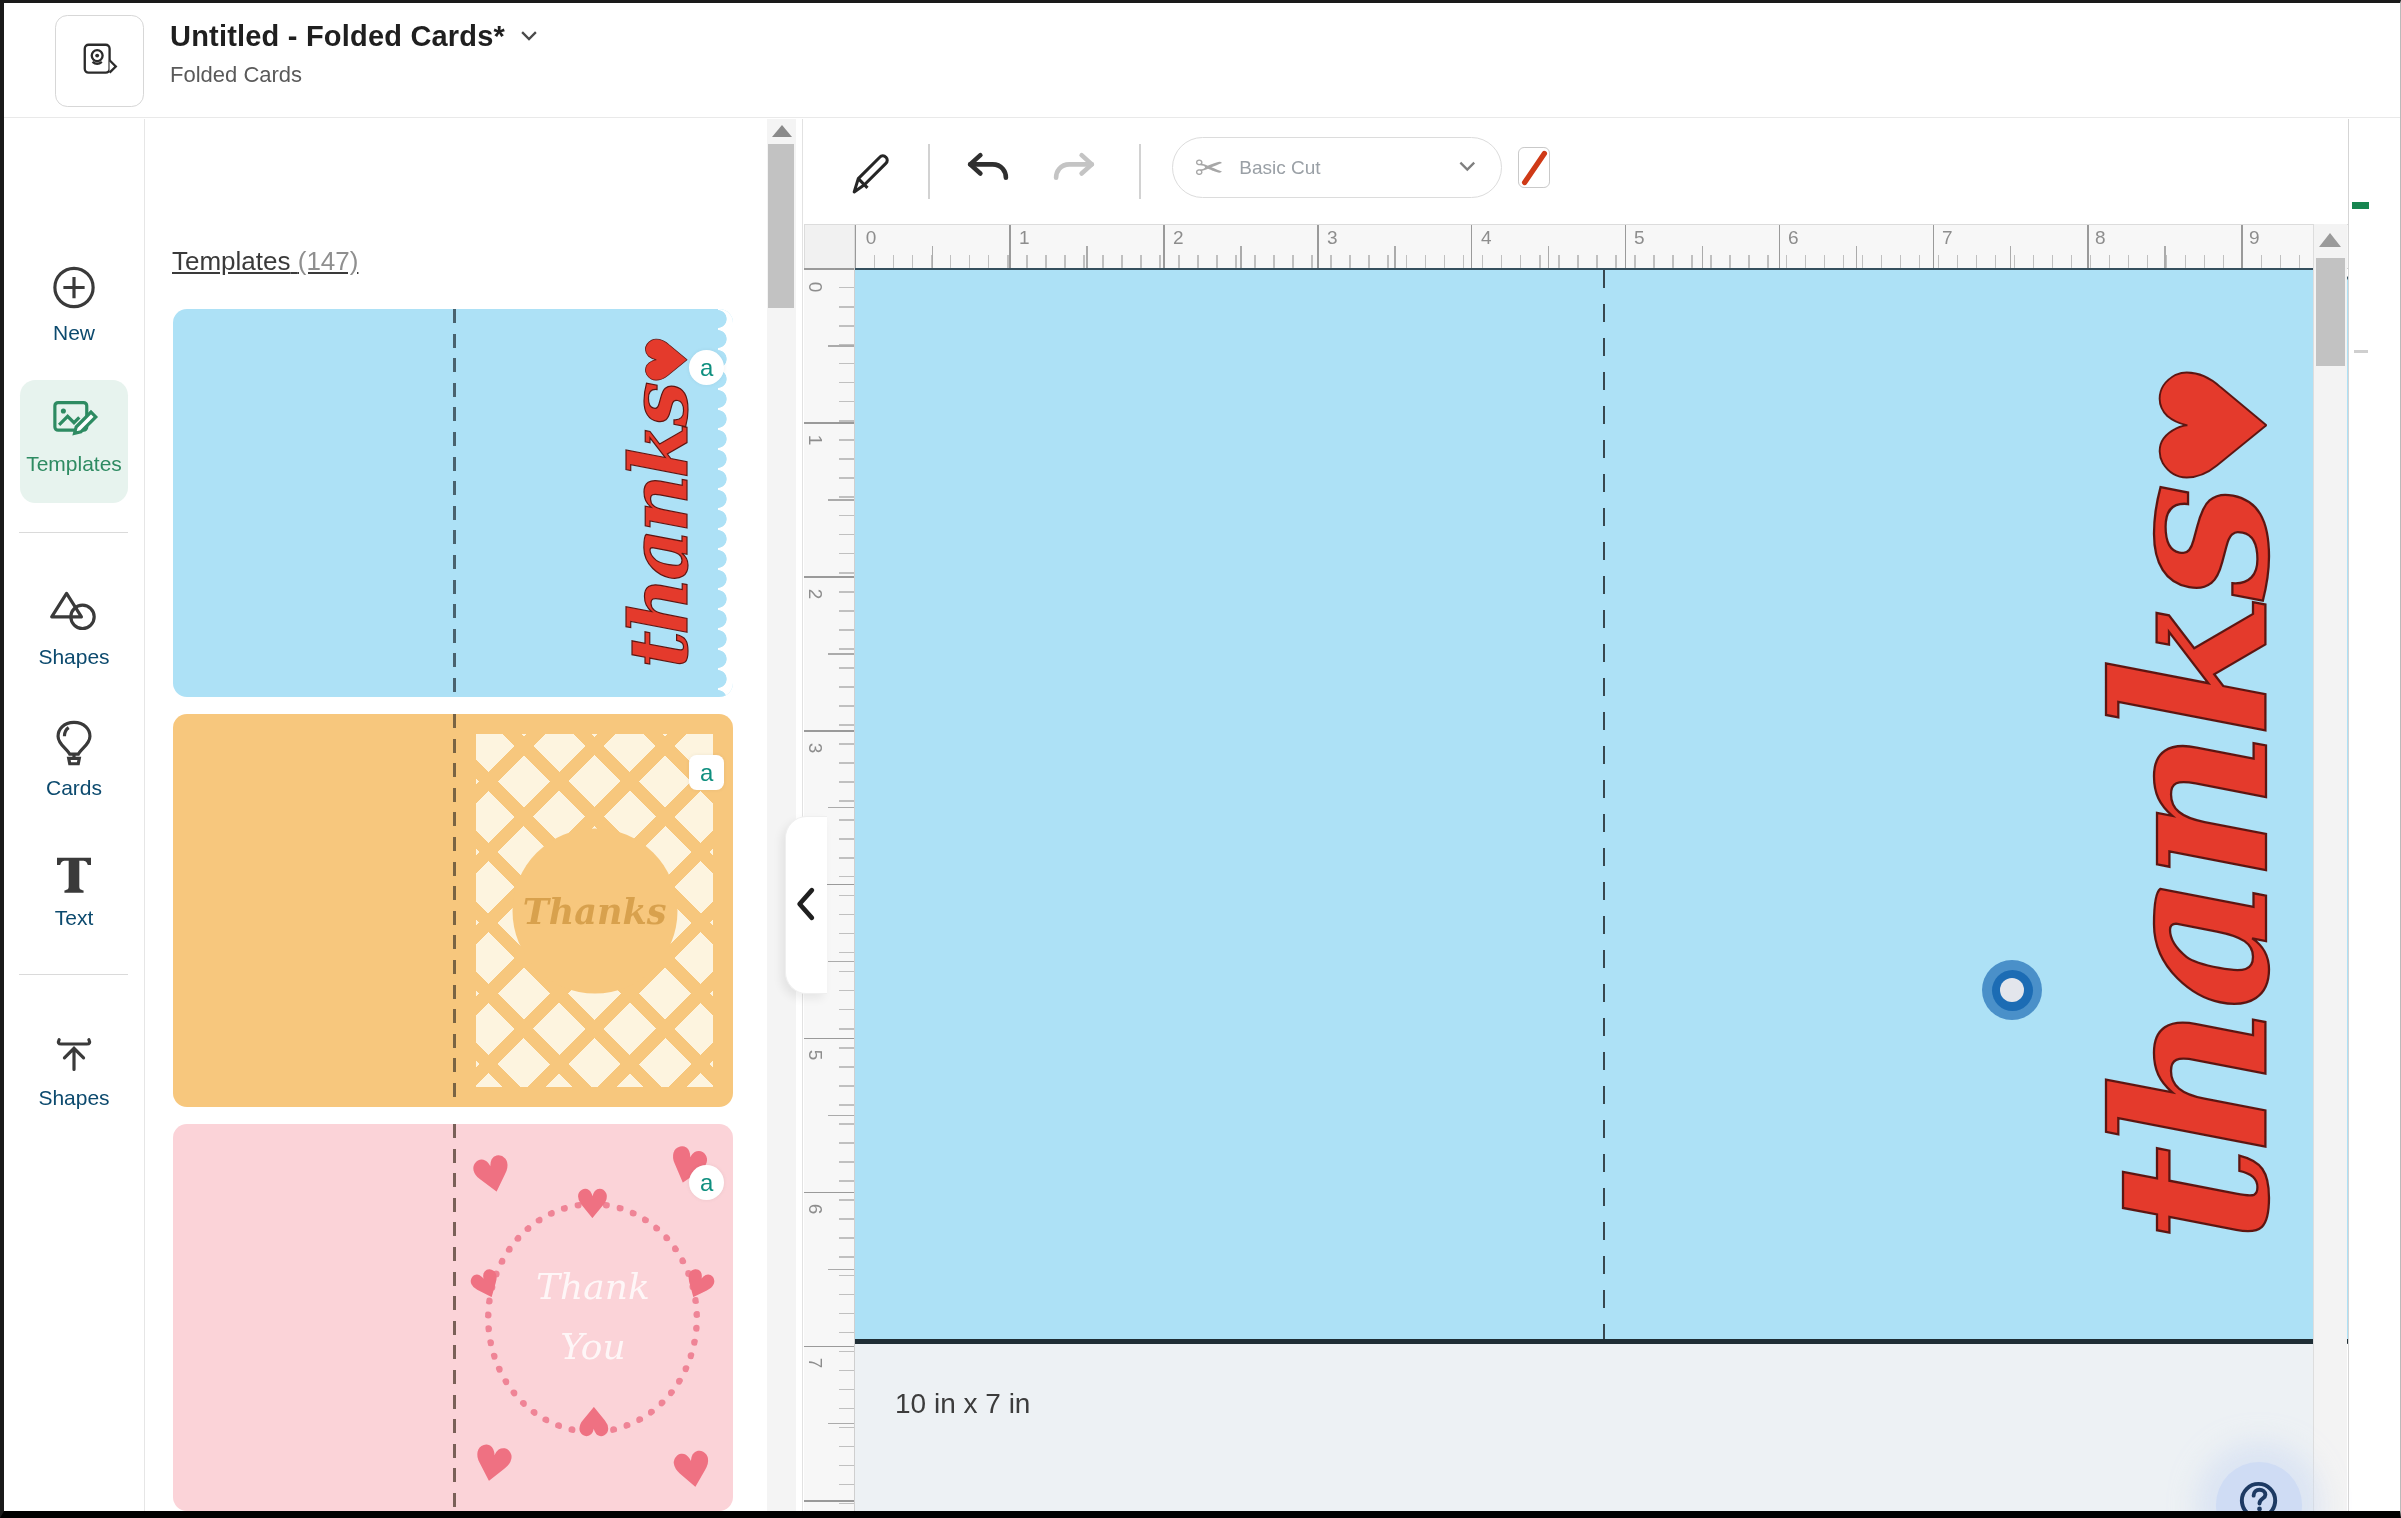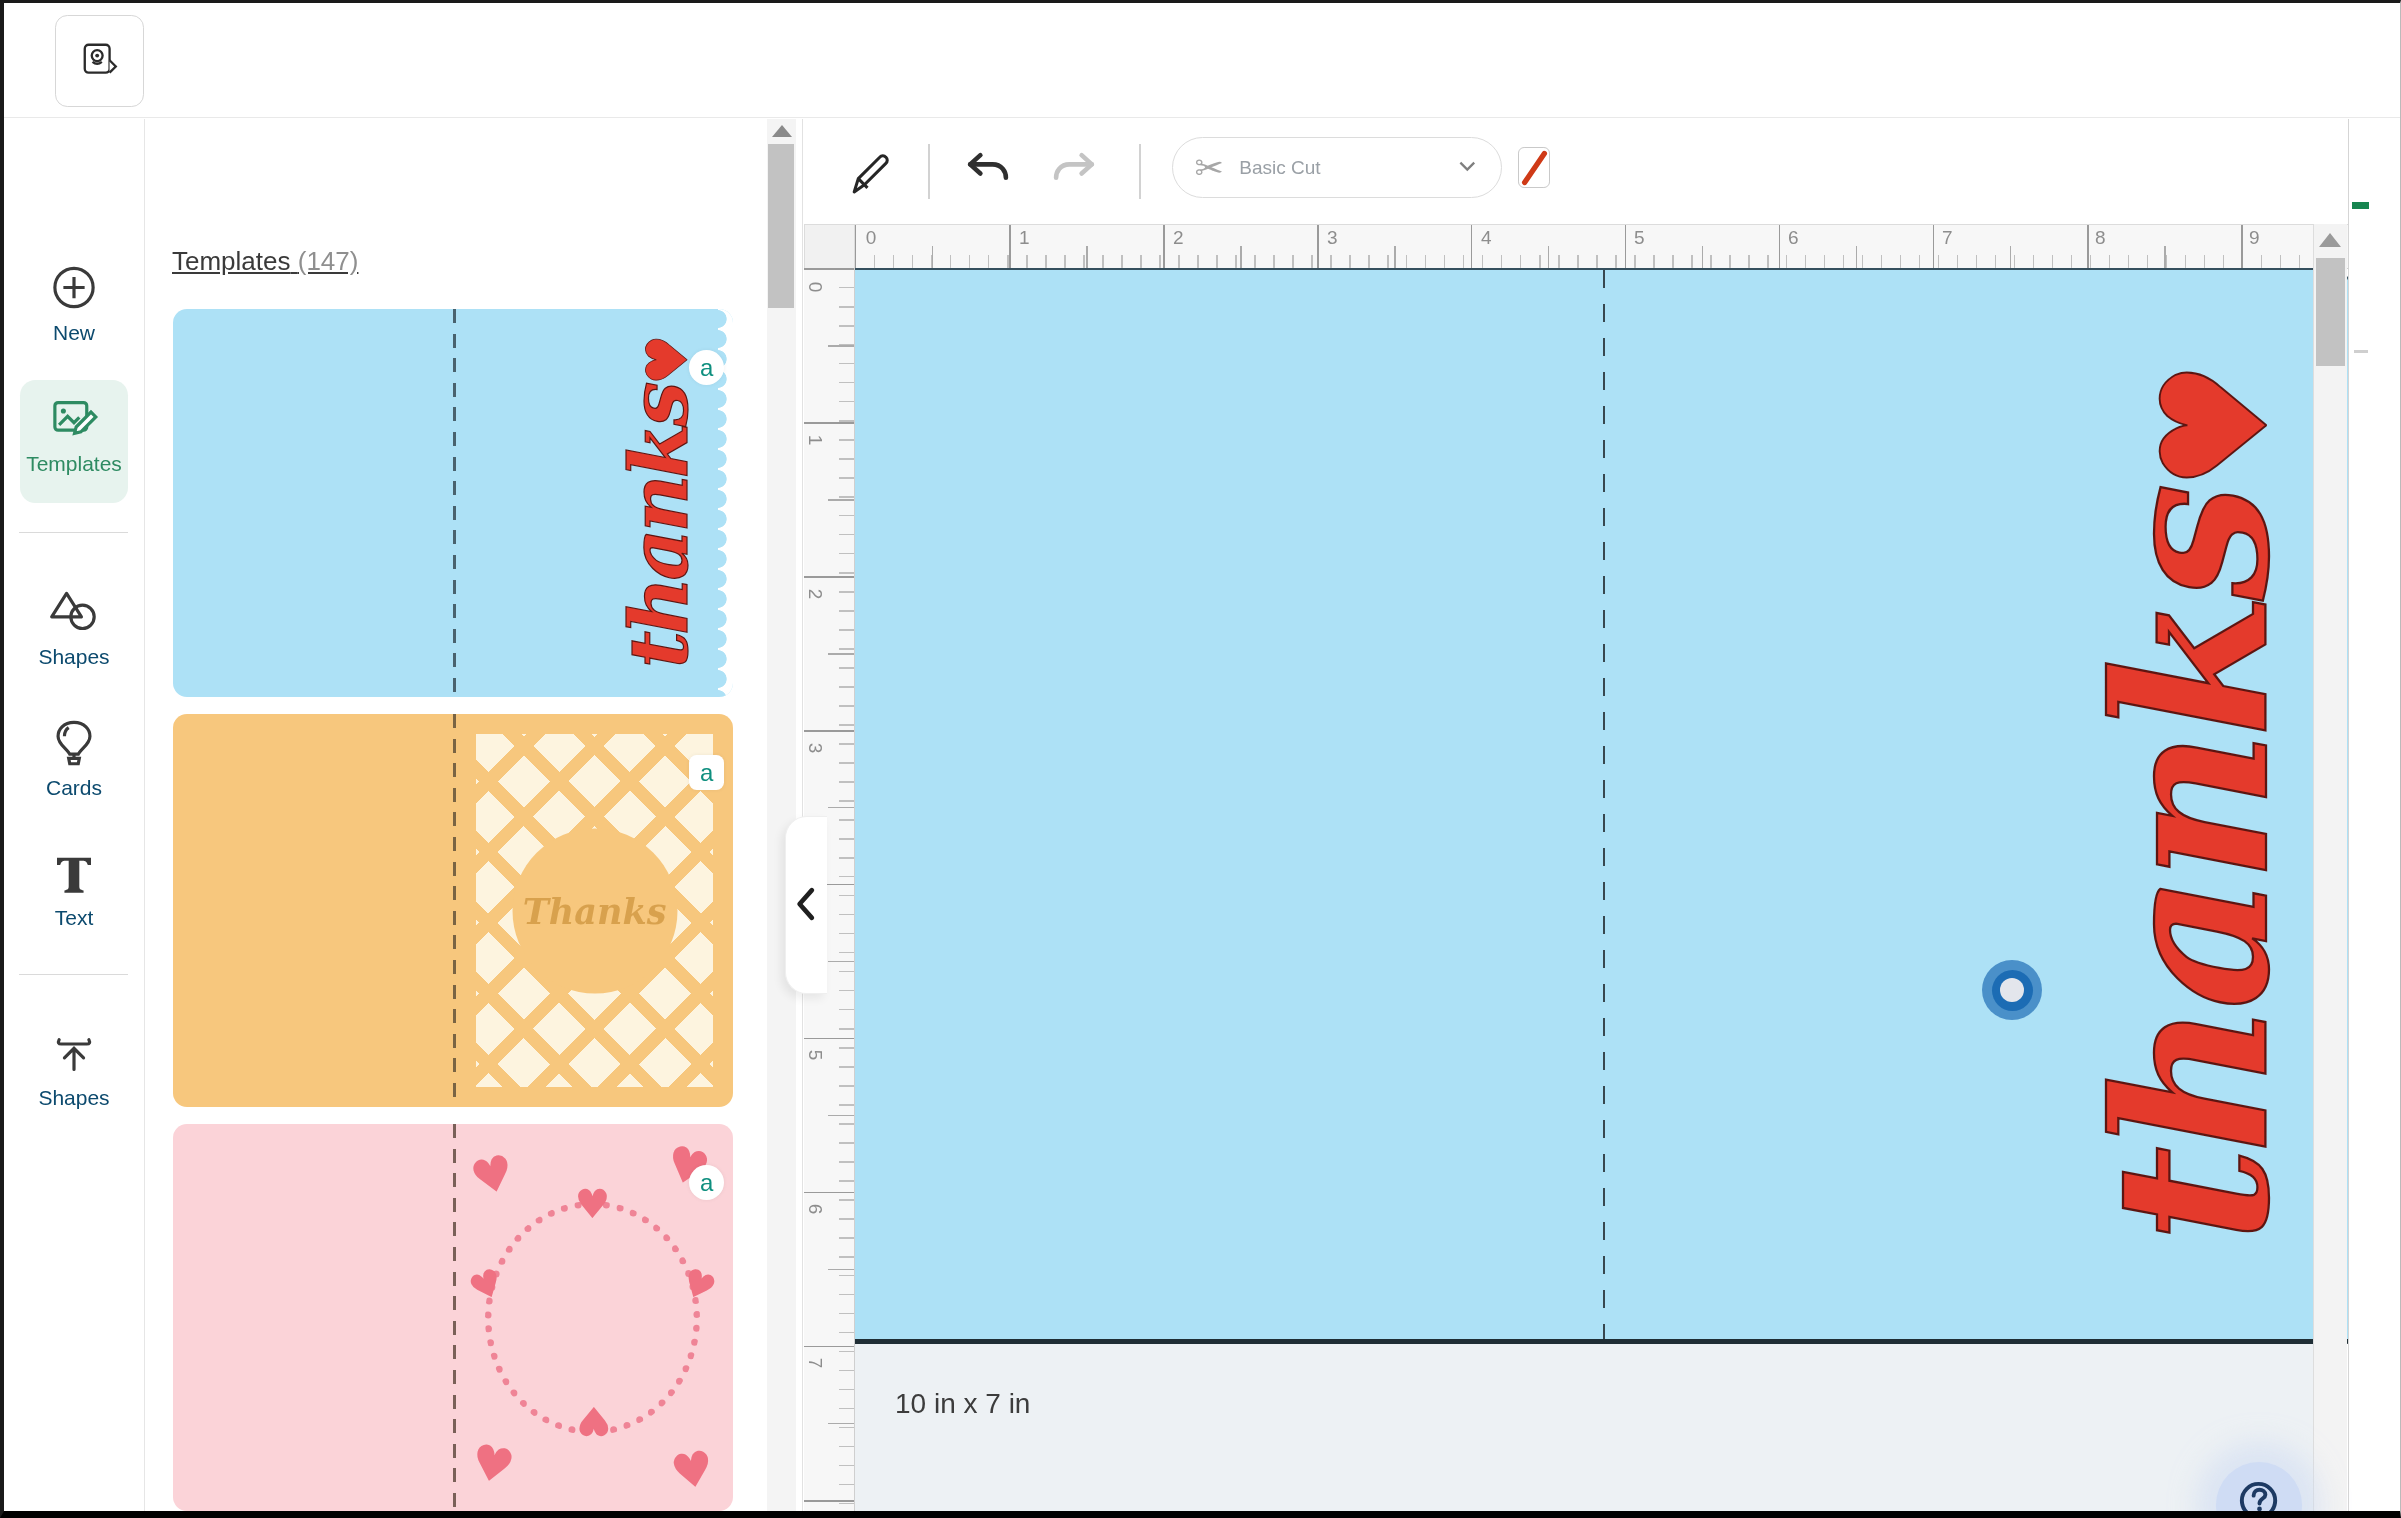--- a/index.html
+++ b/index.html
@@ -134,20 +134,31 @@
       <span>
         <svg width="45" height="45" viewBox="0 0 58 58" fill="none" stroke="#2b2b2b" stroke-width="3">
           <rect x="10" y="10" width="32" height="36" rx="5"></rect>
           <path d="M42 46 L50 38 L42 30" fill="#fff"></path>
           <circle cx="26" cy="24" r="7"></circle>
           <circle cx="26" cy="24" r="2.5" fill="#2b2b2b" stroke="none"></circle>
           <path d="M20 32 q6 5 12 0"></path>
         </svg>
       </span>
     </div>
+    <div class="title-wrap">
+      <div class="title-row">
+        <span class="app-title">Untitled - Folded Cards*</span>
+        <span>
+          <svg width="26" height="18.4" viewBox="0 0 34 24" fill="none" stroke="#4a4a4a" stroke-width="3">
+              <path d="M8 8 L17 17 L26 8"></path>
+            </svg>
+        </span>
+      </div>
+      <div class="app-subtitle">Folded Cards</div>
+    </div>
   </div>
 
   <div class="nav">
     <div class="nav-selected"></div>
 
     <div class="nav-item" style="top:143px">
       <span class="ic">
         <svg width="51" height="51" viewBox="0 0 48 48" fill="none" stroke="#3a3a3a" stroke-width="3">
           <circle cx="24" cy="24" r="18"></circle>
             <path d="M24 14 v20 M14 24 h20"></path>
@@ -240,20 +251,24 @@
       <div class="fold-dash" style="background:repeating-linear-gradient(to bottom,#7a6058 0 14px,rgba(0,0,0,0) 14px 24.6px);"></div>
       <span class="heartc" style="left:298px; top:23px; font-size:48px; transform:rotate(-14deg);">♥</span>
       <span class="heartc" style="left:493px; top:14px; font-size:48px; transform:rotate(16deg);">♥</span>
       <span class="heartc" style="left:298px; top:312px; font-size:48px; transform:rotate(12deg);">♥</span>
       <span class="heartc" style="left:498px; top:318px; font-size:48px; transform:rotate(-10deg);">♥</span>
       <div class="wreath"></div>
       <span class="heartc" style="left:401px; top:57px; font-size:40px;">♥</span>
       <span class="heartc" style="left:297px; top:140px; font-size:37px; transform:rotate(-24deg);">♥</span>
       <span class="heartc" style="left:509px; top:140px; font-size:37px; transform:rotate(24deg);">♥</span>
       <span class="heartc" style="left:403px; top:274px; font-size:40px; transform:rotate(180deg);">♥</span>
+      <div class="wreath-text">
+        <div>Thank</div>
+        <div>You</div>
+      </div>
       <div class="badge">a</div>
     </div>
 
     <div class="panel-scroll">
       <div class="arrow-up"></div>
       <div class="thumb"></div>
     </div>
   </div>
 
   <div class="canvas-area">

